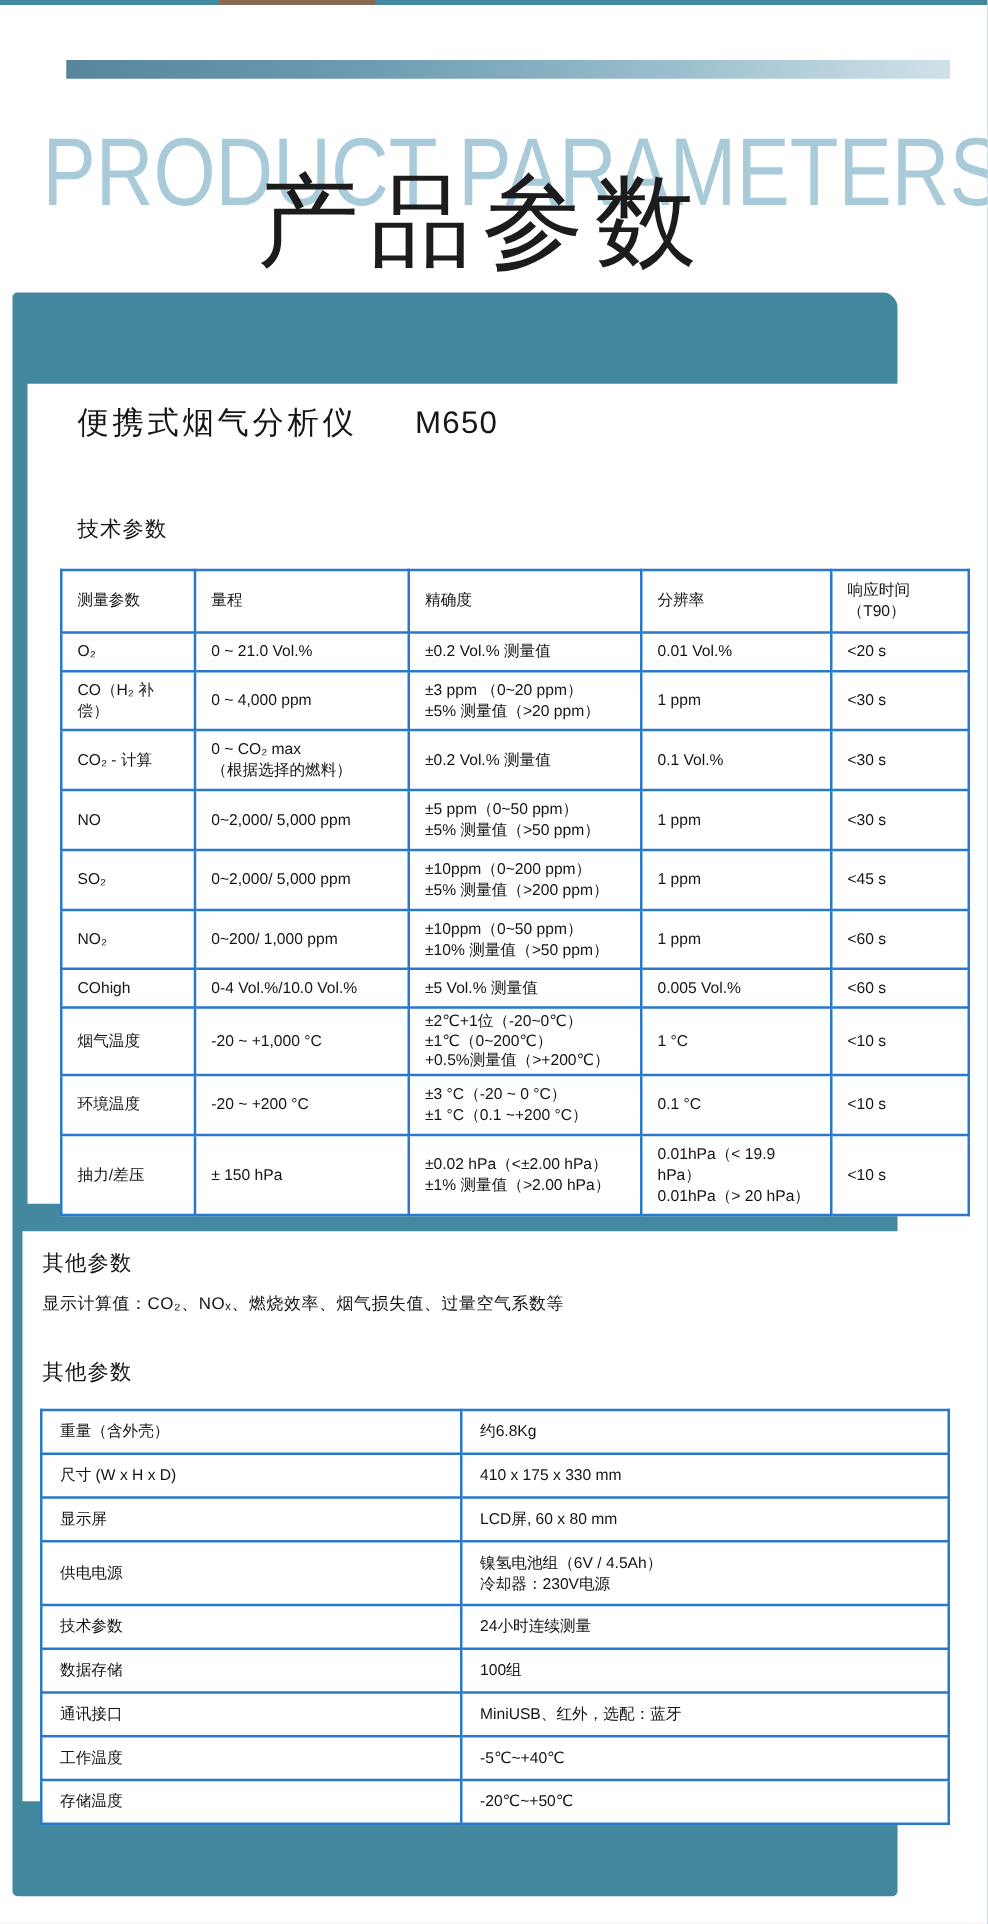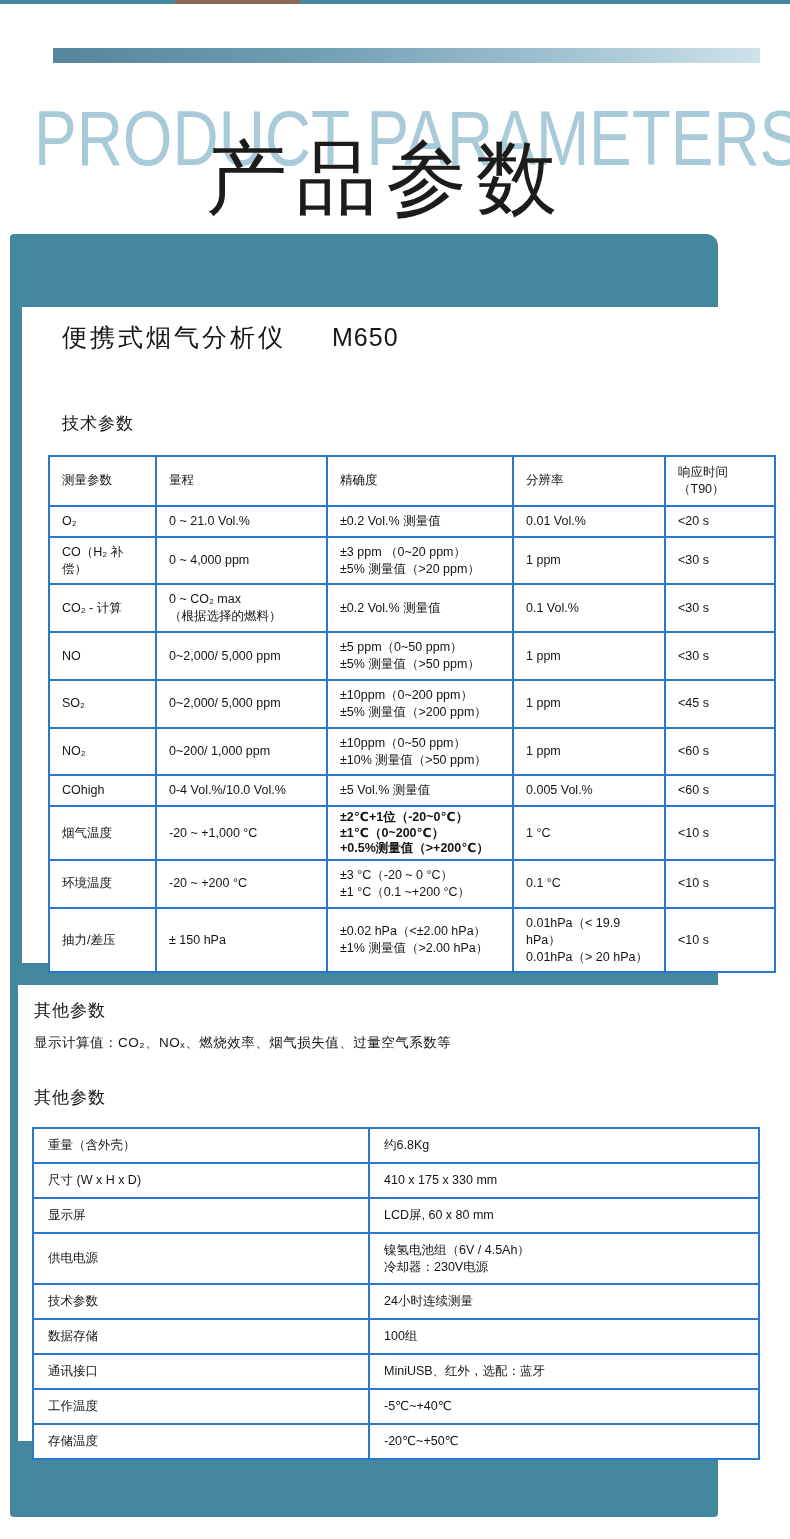--- a/index.html
+++ b/index.html
@@ -147,21 +147,21 @@
         <tr data-name="table-row">
           <td data-name="param-cell">COhigh</td>
           <td data-name="range-cell">0-4 Vol.%/10.0 Vol.%</td>
           <td data-name="accuracy-cell">±5 Vol.% 测量值</td>
           <td data-name="resolution-cell">0.005 Vol.%</td>
           <td data-name="response-cell">&lt;60 s</td>
         </tr>
         <tr data-name="table-row">
           <td data-name="param-cell">烟气温度</td>
           <td data-name="range-cell">-20 ~ +1,000 °C</td>
-          <td style="line-height:1.22; padding-top:3px; padding-bottom:3px;font-weight:bold;" data-name="accuracy-cell">±2℃+1位（-20~0℃）
+          <td style="line-height:1.22; padding-top:3px; padding-bottom:3px;" data-name="accuracy-cell">±2℃+1位（-20~0℃）
 ±1℃（0~200℃）
 +0.5%测量值（&gt;+200℃）</td>
           <td data-name="resolution-cell">1 °C</td>
           <td data-name="response-cell">&lt;10 s</td>
         </tr>
         <tr data-name="table-row">
           <td data-name="param-cell">环境温度</td>
           <td data-name="range-cell">-20 ~ +200 °C</td>
           <td data-name="accuracy-cell">±3 °C（-20 ~ 0 °C）
 ±1 °C（0.1 ~+200 °C）</td>

